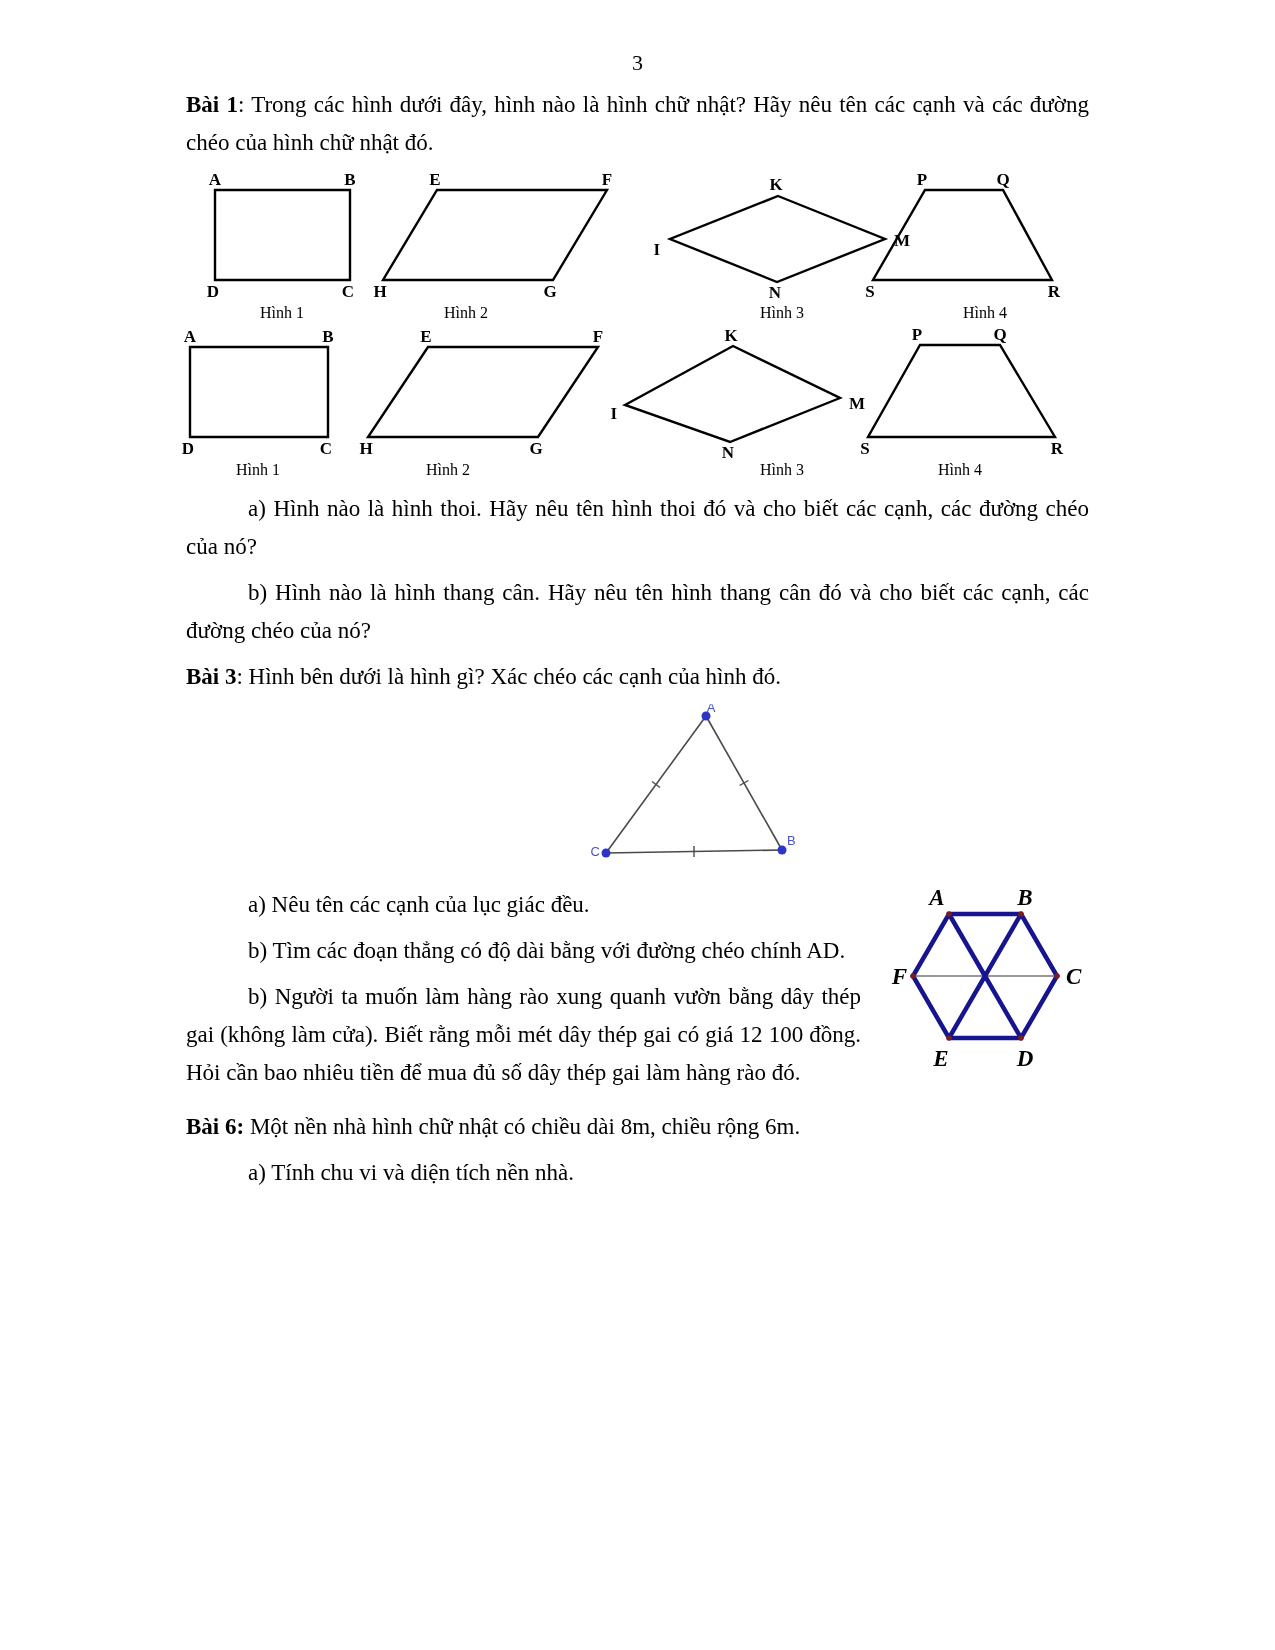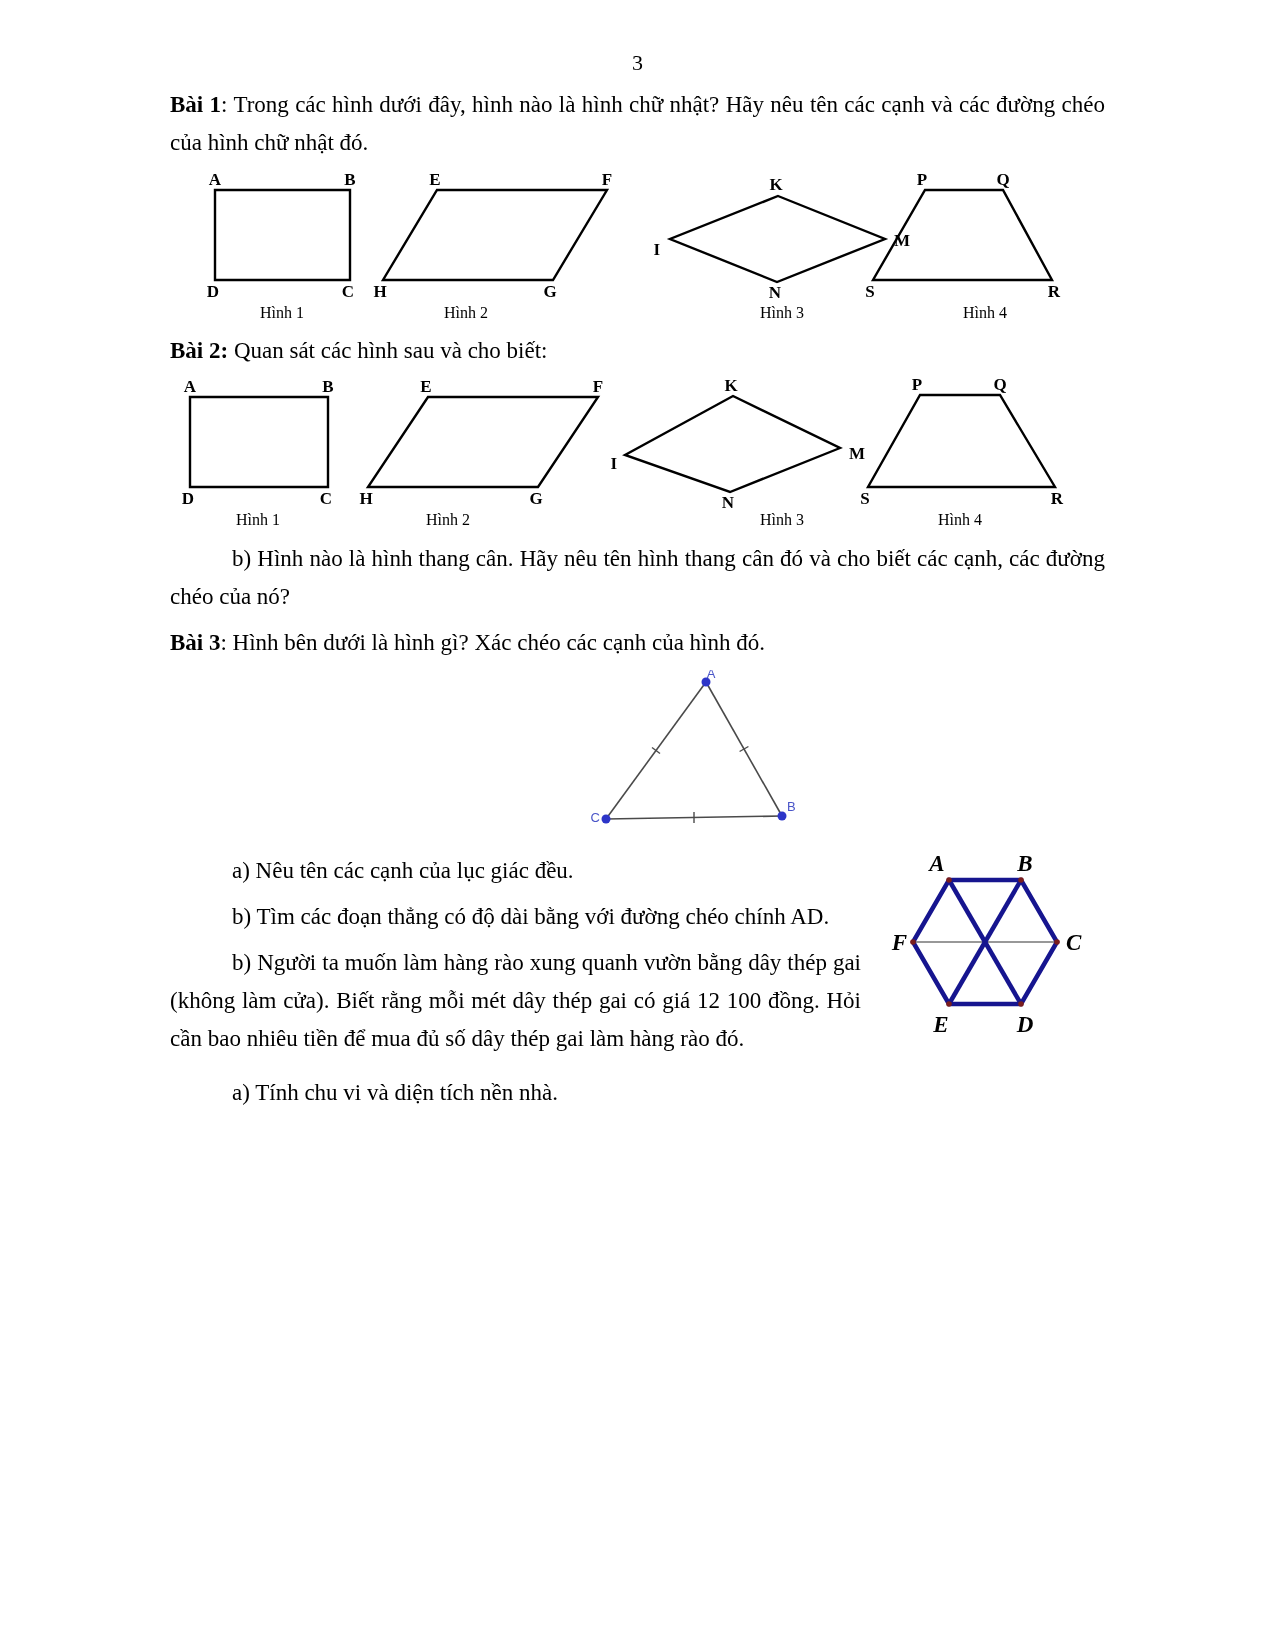--- a/index.html
+++ b/index.html
@@ -3,21 +3,21 @@
 <meta charset="utf-8">
 <style>
   html,body{margin:0;padding:0;background:#fff;}
   .page{
     width:1275px;min-height:1650px;box-sizing:border-box;
     padding:48px 170px 40px 170px;background:#fff;color:#000;
     font-family:"Liberation Serif","DejaVu Serif",serif;
     font-size:23px;line-height:38px;
   }
   .page-number{text-align:center;font-size:22px;line-height:30px;margin-bottom:6px;}
-  p.para{margin:8px 0;text-align:justify;}
+  p.para{margin:8px 16px;text-align:justify;}
   p.sub{text-indent:62px;}
   .blead{font-weight:bold;}
   .figrow{display:block;margin:4px 0 2px 0;}
   .shape{fill:none;stroke:#000;stroke-width:2.4;}
   .vlabel{font-family:"Liberation Serif","DejaVu Serif",serif;font-weight:bold;font-size:17px;fill:#000;}
   .caption{font-family:"Liberation Serif","DejaVu Serif",serif;font-size:16px;fill:#000;}
   .tri-wrap{margin:4px 0 2px 420px;width:210px;}
   .tri-line{stroke:#4a4a4a;stroke-width:1.6;}
   .tri-tick{stroke:#4a4a4a;stroke-width:1.4;}
   .tri-label{font-family:"Liberation Sans","DejaVu Sans",sans-serif;font-size:13px;fill:#4a55c8;}
@@ -59,21 +59,20 @@
     <text class="caption" text-anchor="middle" x="612" y="148">Hình 3</text>
 
     <polygon class="shape" points="755,20 833,20 882,110 703,110"></polygon>
     <text class="vlabel" text-anchor="middle" x="752" y="15">P</text>
     <text class="vlabel" text-anchor="middle" x="833" y="15">Q</text>
     <text class="vlabel" text-anchor="middle" x="700" y="127">S</text>
     <text class="vlabel" text-anchor="middle" x="884" y="127">R</text>
     <text class="caption" text-anchor="middle" x="815" y="148">Hình 4</text>
   </svg>
 
-  <p class="para"><span class="blead">Bài 2:</span><span> Quan sát các hình sau và cho biết:</span></p>
 
   <svg class="figrow" width="935" height="154" viewBox="0 0 935 154">
     <polygon class="shape" points="20,19 158,19 158,109 20,109"></polygon>
     <text class="vlabel" text-anchor="middle" x="20" y="14">A</text>
     <text class="vlabel" text-anchor="middle" x="158" y="14">B</text>
     <text class="vlabel" text-anchor="middle" x="18" y="126">D</text>
     <text class="vlabel" text-anchor="middle" x="156" y="126">C</text>
     <text class="caption" text-anchor="middle" x="88" y="147">Hình 1</text>
     <polygon class="shape" points="258,19 428,19 368,109 198,109"></polygon>
     <text class="vlabel" text-anchor="middle" x="256" y="14">E</text>
@@ -88,20 +87,21 @@
     <text class="vlabel" text-anchor="end" x="447" y="91">I</text>
     <text class="caption" text-anchor="middle" x="612" y="147">Hình 3</text>
     <polygon class="shape" points="750,17 830,17 885,109 698,109"></polygon>
     <text class="vlabel" text-anchor="middle" x="747" y="12">P</text>
     <text class="vlabel" text-anchor="middle" x="830" y="12">Q</text>
     <text class="vlabel" text-anchor="middle" x="695" y="126">S</text>
     <text class="vlabel" text-anchor="middle" x="887" y="126">R</text>
     <text class="caption" text-anchor="middle" x="790" y="147">Hình 4</text>
   </svg>
 
+  <p class="para sub">a) Hình nào là hình thoi. Hãy nêu tên hình thoi đó và cho biết các cạnh, các đường chéo của nó?</p>
   <p class="para sub">b) Hình nào là hình thang cân. Hãy nêu tên hình thang cân đó và cho biết các cạnh, các đường chéo của nó?</p>
 
   <p class="para"><span class="blead">Bài 3</span><span>: Hình bên dưới là hình gì? Xác chéo các cạnh của hình đó.</span></p>
 
   <div class="tri-wrap">
     <svg width="210" height="162" viewBox="0 0 210 162">
       <line class="tri-line" x1="116" y1="12" x2="16" y2="149"></line>
       <line class="tri-line" x1="116" y1="12" x2="192" y2="146"></line>
       <line class="tri-line" x1="16" y1="149" x2="192" y2="146"></line>
       <line class="tri-tick" x1="62" y1="77.5" x2="70" y2="83.5"></line>
@@ -139,15 +139,16 @@
       </svg>
     </div>
 
     <p class="para sub">a) Nêu tên các cạnh của lục giác đều.</p>
     <p class="para sub">b) Tìm các đoạn thẳng có độ dài bằng với đường chéo chính AD.</p>
 
     <p class="para sub">b) Người ta muốn làm hàng rào xung quanh vườn bằng dây thép gai (không làm cửa). Biết rằng mỗi mét dây thép gai có giá 12 100 đồng. Hỏi cần bao nhiêu tiền để mua đủ số dây thép gai làm hàng rào đó.</p>
     <div class="clear"></div>
   </div>
 
+  <p class="para"><span class="blead">Bài 6:</span><span> Một nền nhà hình chữ nhật có chiều dài 8m, chiều rộng 6m.</span></p>
   <p class="para sub">a) Tính chu vi và diện tích nền nhà.</p>
 
 </div>
 
 </body></html>

